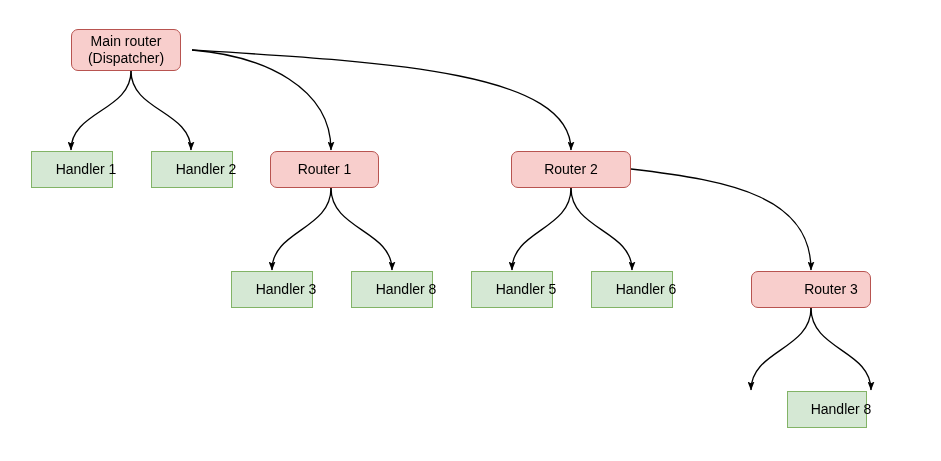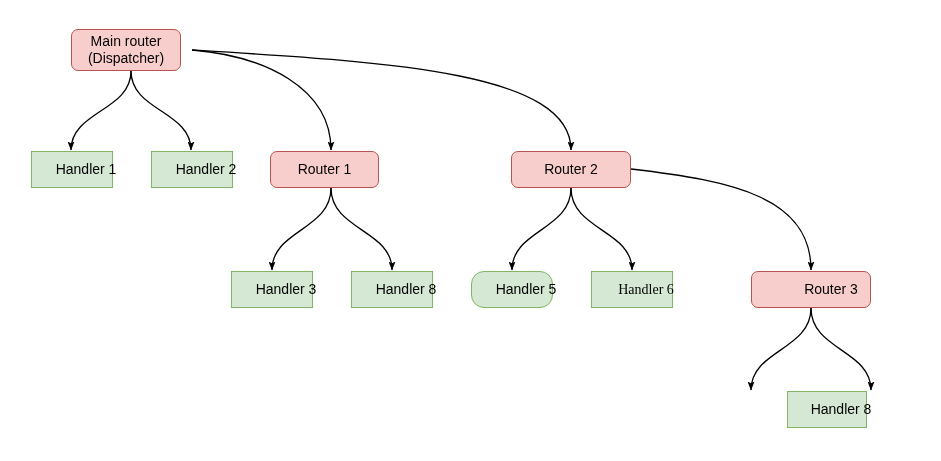--- a/index.html
+++ b/index.html
@@ -102,25 +102,25 @@
   </div>
 
   <div class="node handler" style="left:231px; top:271px; width:82px; height:37px;">
     <span class="label">Handler 3</span>
   </div>
 
   <div class="node handler" style="left:351px; top:271px; width:82px; height:37px;">
     <span class="label">Handler 8</span>
   </div>
 
-  <div class="node handler" style="left:471px; top:271px; width:82px; height:37px;border-radius:13px;">
+  <div class="node handler" style="left:471px; top:271px; width:82px; height:37px;">
     <span class="label">Handler 5</span>
   </div>
 
-  <div class="node handler" style="left:591px; top:271px; width:82px; height:37px;font-family:Liberation Serif, serif;">
+  <div class="node handler" style="left:591px; top:271px; width:82px; height:37px;">
     <span class="label">Handler 6</span>
   </div>
 
   <div class="node router" style="left:751px; top:271px; width:120px; height:37px;padding-left:40px;">
     <span class="label">Router 3</span>
   </div>
 
 
   <div class="node handler" style="left:787px; top:391px; width:80px; height:37px;">
     <span class="label">Handler 8</span>

